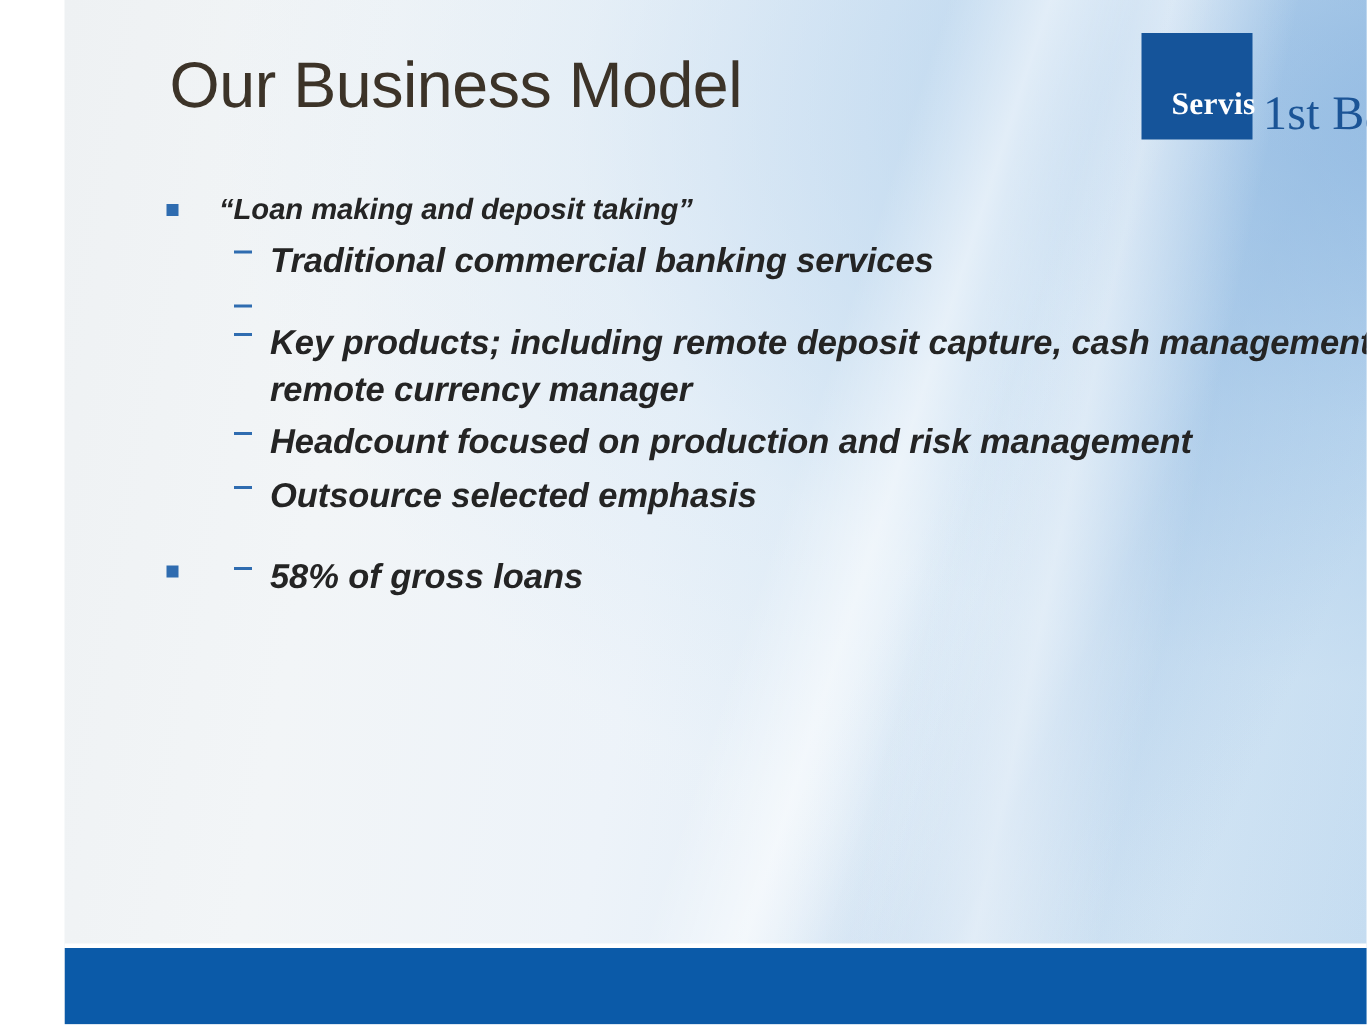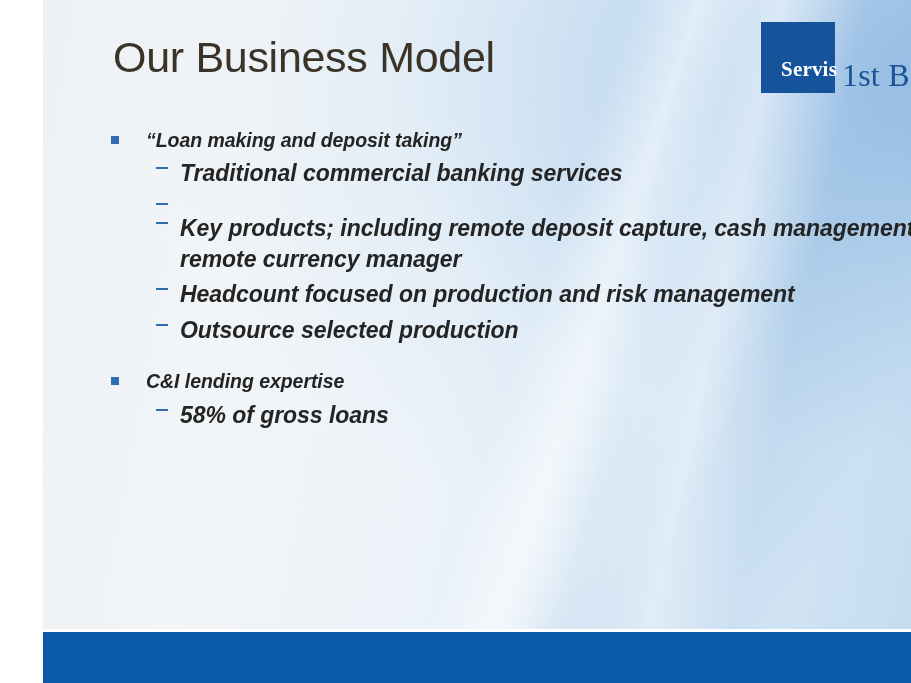--- a/index.html
+++ b/index.html
@@ -206,25 +206,25 @@
           <div class="lvl2"><span class="dash-bullet"></span><span>Traditional commercial banking services</span></div>
           <div class="lvl2"><span class="dash-bullet"></span></div>
         </div>
       </div>
       <div class="group">
         <div class="sub-list">
           <div class="lvl2"><span class="dash-bullet"></span></div>
           <div class="lvl2"><span class="dash-bullet"></span></div>
           <div class="lvl2"><span class="dash-bullet"></span><span>Key products; including remote deposit capture, cash management, remote currency manager</span></div>
           <div class="lvl2"><span class="dash-bullet"></span><span>Headcount focused on production and risk management</span></div>
-          <div class="lvl2"><span class="dash-bullet"></span><span>Outsource selected production</span></div>
+          <div class="lvl2"><span class="dash-bullet"></span><span>Outsource selected emphasis</span></div>
         </div>
       </div>
       <div class="group">
-        <div class="lvl1"><span class="sq-bullet"></span><span>C&amp;I lending expertise</span></div>
+        <div class="lvl1"><span class="sq-bullet"></span></div>
         <div class="sub-list">
           <div class="lvl2"><span class="dash-bullet"></span><span>58% of gross loans</span></div>
         </div>
       </div>
     </div>
 
   <div id="footer-rule"></div>
   <div id="footer-bar">
     <div id="page-number">10</div>
   </div>

